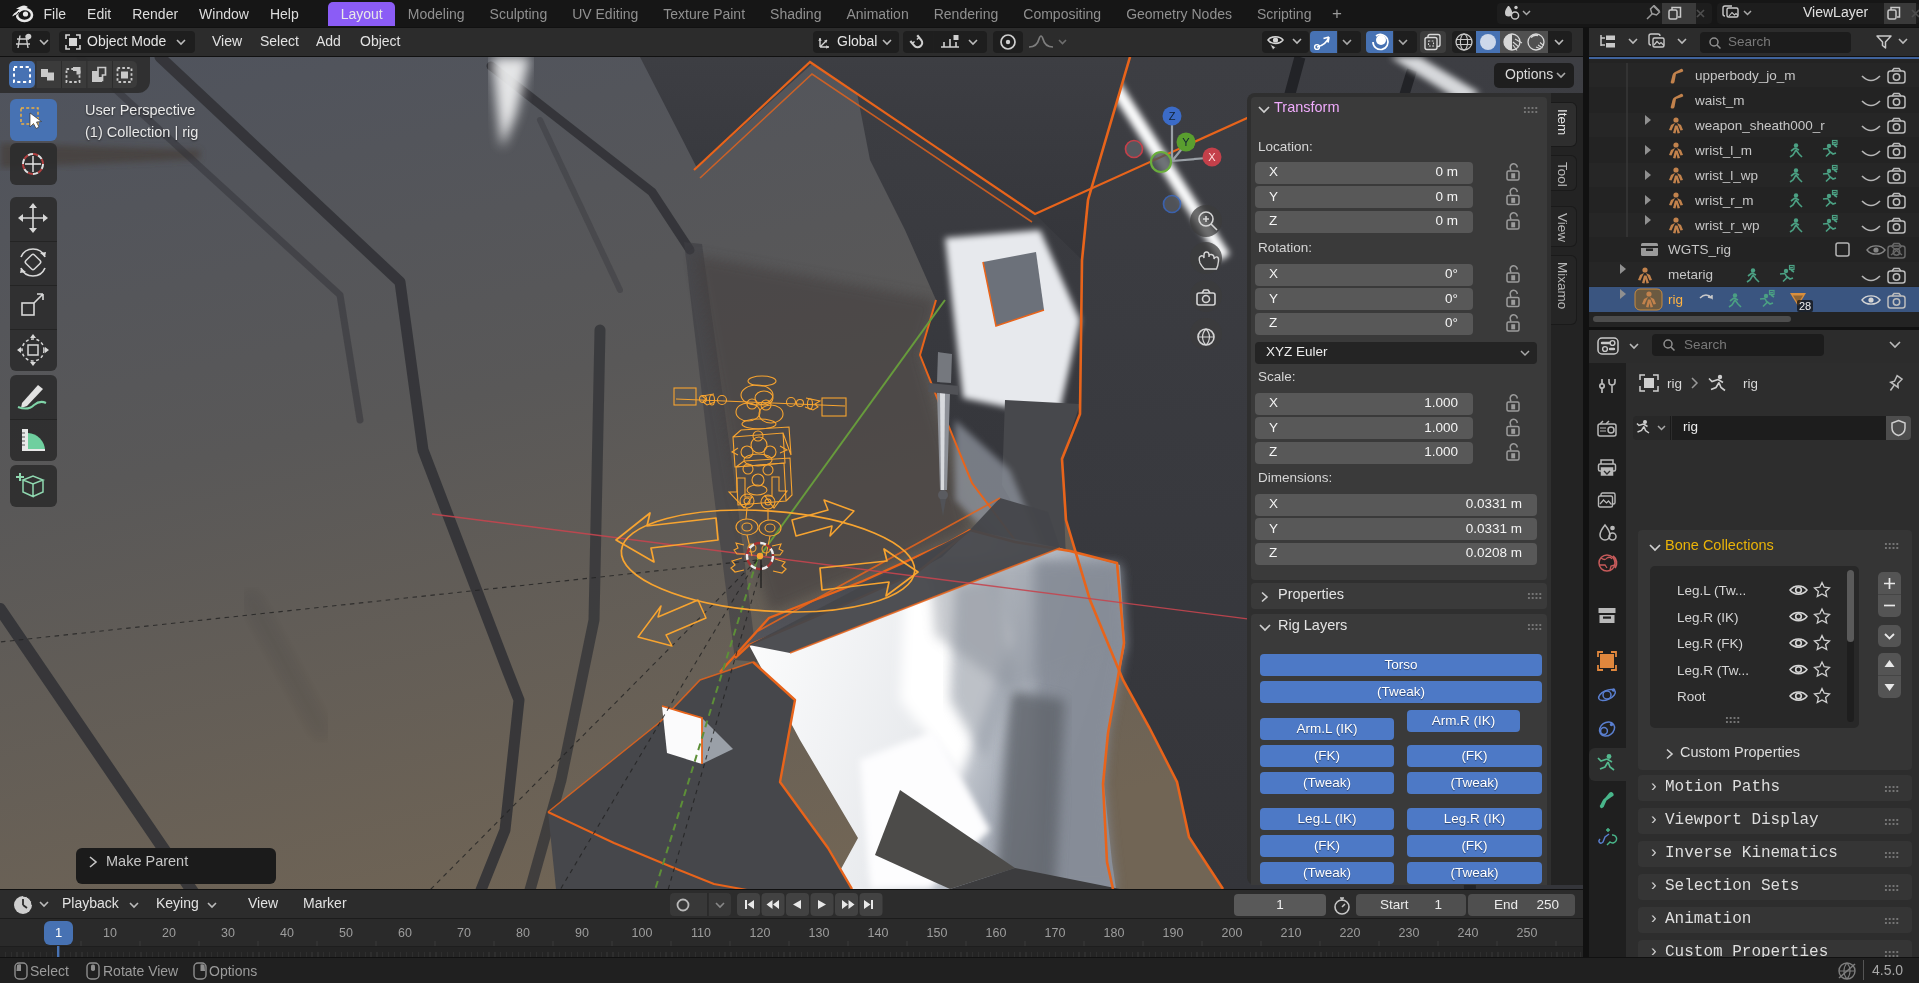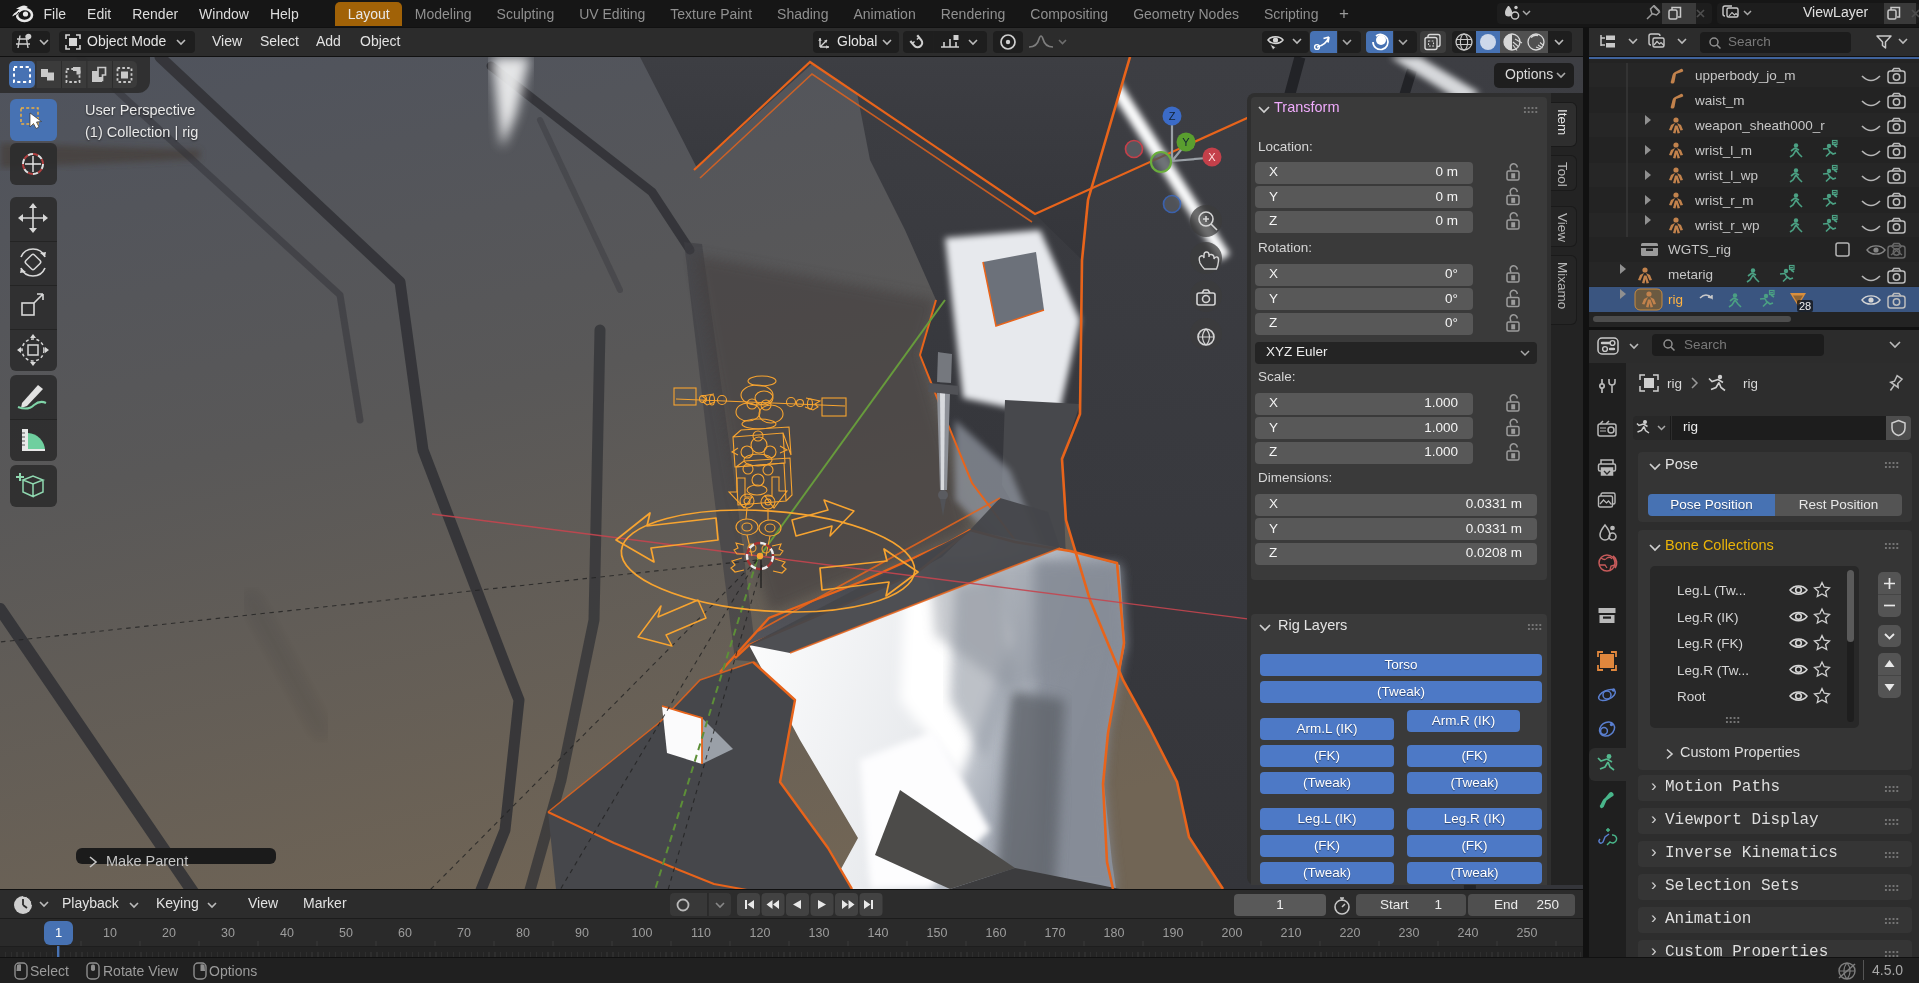--- a/index.html
+++ b/index.html
@@ -3,21 +3,21 @@
 <meta charset="utf-8">
 <style>
   * { margin:0; padding:0; box-sizing:border-box; }
   html,body { width:1919px; height:983px; overflow:hidden; background:#111; }
   body { font-family:"Liberation Sans", sans-serif; font-size:14px; color:#d4d4d4; position:relative; }
   .abs { position:absolute; }
   
   #topbar { left:0; top:0; width:1919px; height:27px; background:#161616; display:flex; align-items:center; }
   #topbar .menu { color:#dddddd; padding:0 10.5px; font-size:14px; }
   .wstab { color:#909090; padding:4px 12.5px; font-size:14px; border-radius:5px 5px 0 0; }
-  .wstab.active { background:#a16207; color:#e8e8e8;margin-left:7px; }
+  .wstab.active { background:#8b5cf6; color:#e8e8e8; }
   
   #vheader { left:0; top:28px; width:1583px; height:28px; background:#2c2c2c; }
   #outliner-header { left:1589px; top:28px; width:330px; height:28px; background:#2c2c2c; }
   .hmenu { color:#e2e2e2; font-size:14px; position:absolute; top:5px; }
   
   #viewport { left:0; top:57px; width:1583px; height:832px; background:#5b5e66; overflow:hidden; }
   
   #outliner { left:1589px; top:57px; width:330px; height:270px; background:#222222; overflow:hidden; }
   
   #props { left:1589px; top:330px; width:330px; height:627px; background:#2d2d2d; overflow:hidden; }
@@ -552,21 +552,21 @@
   </g>
 </svg>
 
 <div class="abs" style="left:1494px;top:6px;width:80px;height:25px;background:#1e1e1e;border-radius:5px;color:#d9d9d9;">
   <span style="position:absolute;left:11px;top:3px;">Options</span>
   <svg class="abs" style="left:60px;top:8px" width="14" height="10" viewBox="0 0 14 10">
         <path d="M 3,2 l 4,4 l 4,-4" stroke="#aaa" stroke-width="1.6" fill="none"></path>
       </svg>
 </div>
 
-<div class="abs" style="left:76px;top:791px;width:200px;height:16px;background:#1b1b1b;border-radius:6px;color:#c6c6c6;">
+<div class="abs" style="left:76px;top:791px;width:200px;height:36px;background:#1b1b1b;border-radius:6px;color:#c6c6c6;">
   <svg class="abs" style="left:12px;top:8px" width="10" height="12" viewBox="0 0 10 12">
         <path d="M 2,1 l 6,5 l -6,5" stroke="#c6c6c6" stroke-width="1.6" fill="none"></path>
       </svg>
   <span style="position:absolute;left:30px;top:5px;font-size:14.5px;">Make Parent</span>
 </div>
 
 <div class="abs" style="left:1247px;top:36px;width:304px;height:792px;background:#2f2f2f;border-radius:8px 0 0 8px;">
   <div class="abs npanel" style="left:4px;top:4px;width:296px;height:483px;"></div>
   <svg class="abs" style="left:10px;top:11px" width="14" height="12" viewBox="0 0 14 12">
         <path d="M 2,3 l 5,5 l 5,-5" stroke="#d0d0d0" stroke-width="1.7" fill="none"></path>
@@ -673,20 +673,27 @@
             <path d="M 8,8.5 v -2 a 3.5,3.5 0 0 1 7,-0.8 l 0,1.4" transform="rotate(-14 8 9)"></path>
             <rect x="9" y="12" width="2.4" height="3.6" fill="#9c9c9c"></rect>
           </g>
       <g transform="translate(0,49)">
             <rect x="4" y="9" width="12" height="9" rx="1.5"></rect>
             <path d="M 8,8.5 v -2 a 3.5,3.5 0 0 1 7,-0.8 l 0,1.4" transform="rotate(-14 8 9)"></path>
             <rect x="9" y="12" width="2.4" height="3.6" fill="#9c9c9c"></rect>
           </g>
     </g>
   </svg>
+  <div class="abs npanel" style="left:4px;top:490px;width:296px;height:26px;">
+    <svg class="abs" style="left:8px;top:8px" width="12" height="12" viewBox="0 0 12 12">
+          <path d="M 3,1.5 l 5,4.5 l -5,4.5" stroke="#cfcfcf" stroke-width="1.6" fill="none"></path>
+        </svg>
+    <span style="position:absolute;left:27px;top:3px;color:#e4e4e4;font-size:14.5px;">Properties</span>
+    <div class="abs dots" style="left:276px;top:9px;"></div>
+  </div>
   <div class="abs npanel" style="left:4px;top:521px;width:296px;height:271px;border-radius:4px 4px 0 0;">
     <svg class="abs" style="left:7px;top:8px" width="14" height="12" viewBox="0 0 14 12">
           <path d="M 2,3 l 5,5 l 5,-5" stroke="#d0d0d0" stroke-width="1.7" fill="none"></path>
         </svg>
     <span style="position:absolute;left:27px;top:3px;color:#e4e4e4;font-size:14.5px;">Rig Layers</span>
     <div class="abs dots" style="left:276px;top:9px;"></div>
     <div class="abs rbtn" style="left:9px;top:40px;width:282px;">Torso</div>
     <div class="abs rbtn" style="left:9px;top:67px;width:282px;">(Tweak)</div>
     <div class="abs rbtn" style="left:9px;top:104px;width:134px;">Arm.L (IK)</div>
     <div class="abs rbtn" style="left:156px;top:96px;width:113px;">Arm.R (IK)</div>
@@ -982,29 +989,20 @@
   </div>
   <div class="abs" style="left:83px;top:86px;width:214px;height:24px;background:#1d1d1d;">
     <span style="position:absolute;left:11px;top:3px;color:#ededed;font-size:13.5px;">rig</span>
   </div>
   <div class="abs" style="left:297px;top:86px;width:25px;height:24px;background:#4d4d4d;border-radius:0 4px 4px 0;">
     <svg class="abs" style="left:4px;top:3px" width="17" height="18" viewBox="0 0 17 18">
         <path d="M 8.5,1.5 L 15,4 V 9 C 15,13 12,15.5 8.5,16.5 C 5,15.5 2,13 2,9 V 4 Z" fill="none" stroke="#cfcfcf" stroke-width="1.5"></path>
       </svg>
   </div>
 
-  <div class="abs ppanel" style="left:49px;top:122px;width:274px;height:70px;">
-    <svg class="abs" style="left:10px;top:9px" width="14" height="12" viewBox="0 0 14 12">
-        <path d="M 2,3 l 5,5 l 5,-5" stroke="#d0d0d0" stroke-width="1.7" fill="none"></path>
-      </svg>
-    <span style="position:absolute;left:27px;top:4px;color:#e2e2e2;font-size:14.5px;">Pose</span>
-    <div class="abs dots" style="left:246px;top:9px;"></div>
-    <div class="abs" style="left:10px;top:42px;width:127px;height:22px;background:#4772b3;border-radius:4px 0 0 4px;color:#fff;text-align:center;line-height:21px;font-size:13.5px;text-shadow:0 1px 1px rgba(0,0,0,.4);">Pose Position</div>
-    <div class="abs" style="left:137px;top:42px;width:127px;height:22px;background:#545454;border-radius:0 4px 4px 0;color:#e8e8e8;text-align:center;line-height:21px;font-size:13.5px;">Rest Position</div>
-  </div>
 
   <div class="abs ppanel" style="left:49px;top:200px;width:274px;height:240px;">
     <svg class="abs" style="left:10px;top:12px" width="14" height="12" viewBox="0 0 14 12">
         <path d="M 2,3 l 5,5 l 5,-5" stroke="#d0d0d0" stroke-width="1.7" fill="none"></path>
       </svg>
     <span style="position:absolute;left:27px;top:7px;color:#eab308;font-size:14.5px;">Bone Collections</span>
     <div class="abs dots" style="left:246px;top:12px;"></div>
     <div class="abs" style="left:12px;top:36px;width:209px;height:162px;background:#282828;border-radius:5px;">
       <svg width="209" height="162" viewBox="0 0 209 162">
         <defs>

